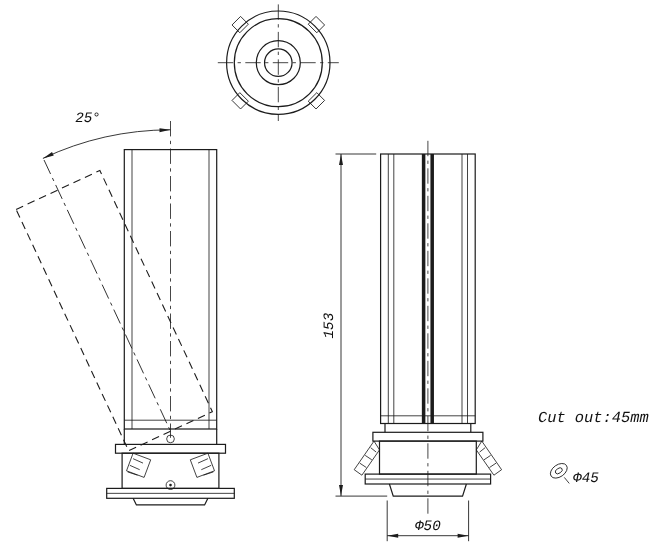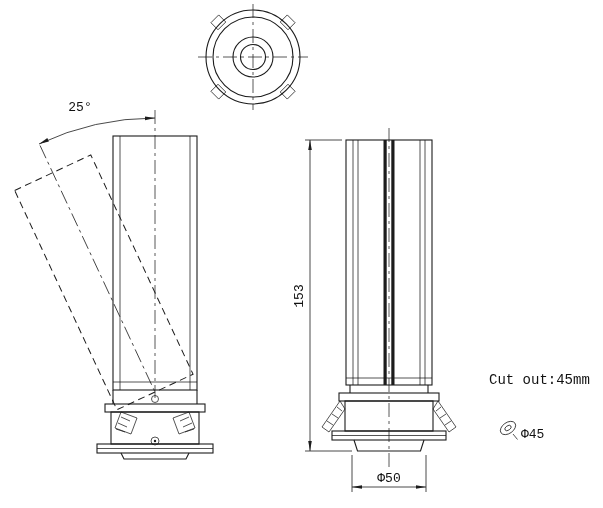--- a/index.html
+++ b/index.html
@@ -2,20 +2,21 @@
 <html><head>
 <meta charset="utf-8">
 <style>
   html,body{margin:0;padding:0;background:#ffffff;}
   .canvas{
     position:relative;
     width:603px;height:508px;
     background:#ffffff;
     font-family:"Liberation Mono","DejaVu Sans Mono",monospace;
     overflow:hidden;
+    font-style:italic;
   }
   svg{display:block}
   .ol{stroke:#1c1c1c;stroke-width:1.1;fill:none;stroke-linejoin:miter;stroke-linecap:butt}
   .thin{stroke:#1c1c1c;stroke-width:0.75;fill:none}
   .cl{stroke:#2e2e2e;stroke-width:0.8;fill:none;stroke-dasharray:14 4 3 4}
   .dash{stroke:#1c1c1c;stroke-width:1;fill:none;stroke-dasharray:7 4.5}
   .dim{stroke:#1c1c1c;stroke-width:0.8;fill:none}
   .arrow{fill:#1c1c1c;stroke:none}
   .fillbar{fill:#1c1c1c;stroke:none}
   .txt{font-family:"Liberation Mono","DejaVu Sans Mono",monospace;font-size:13px;fill:#111111;stroke:none}

